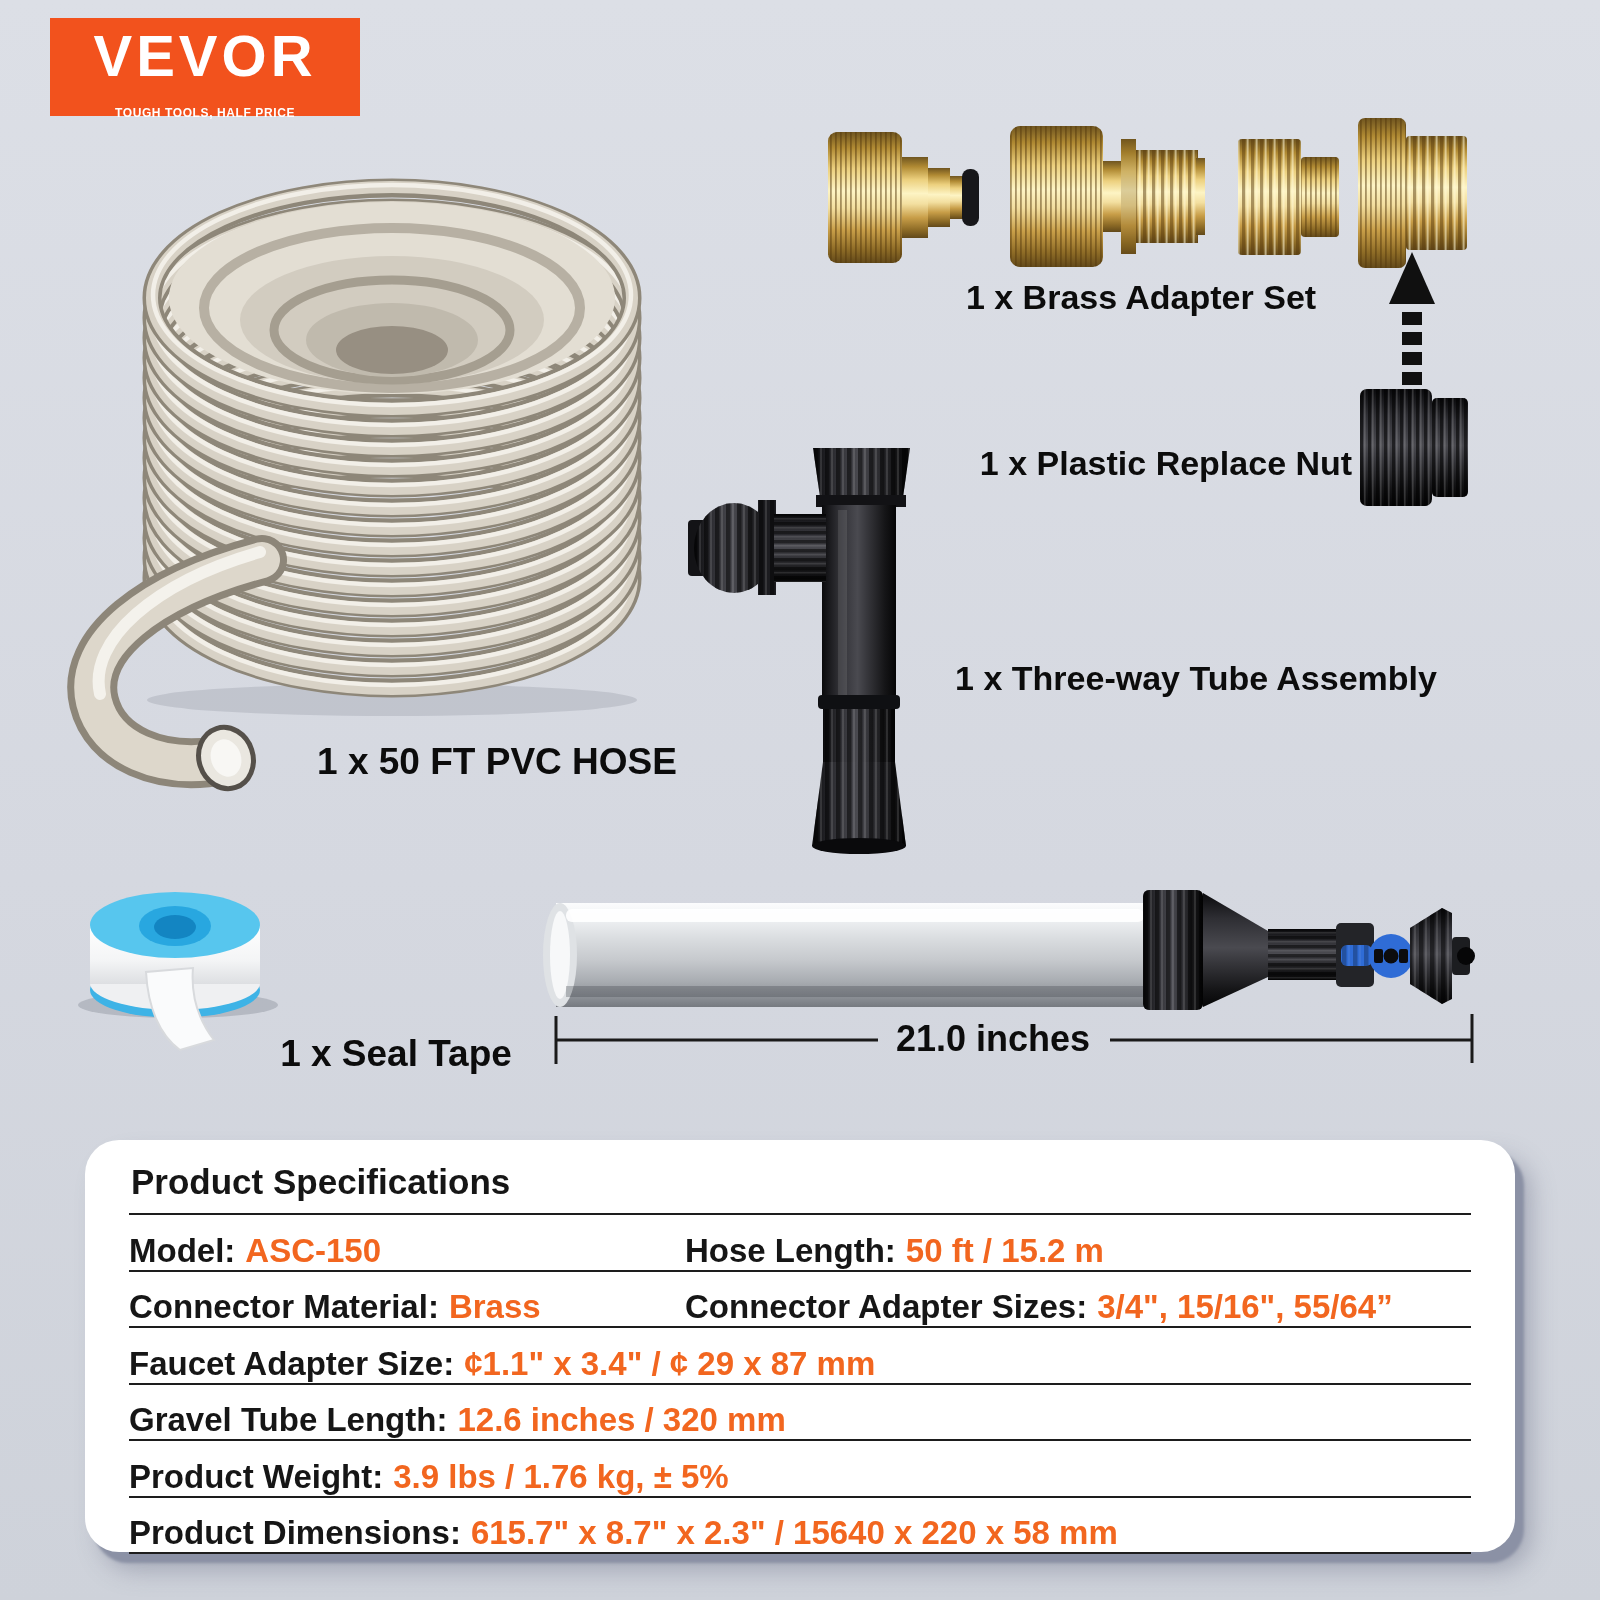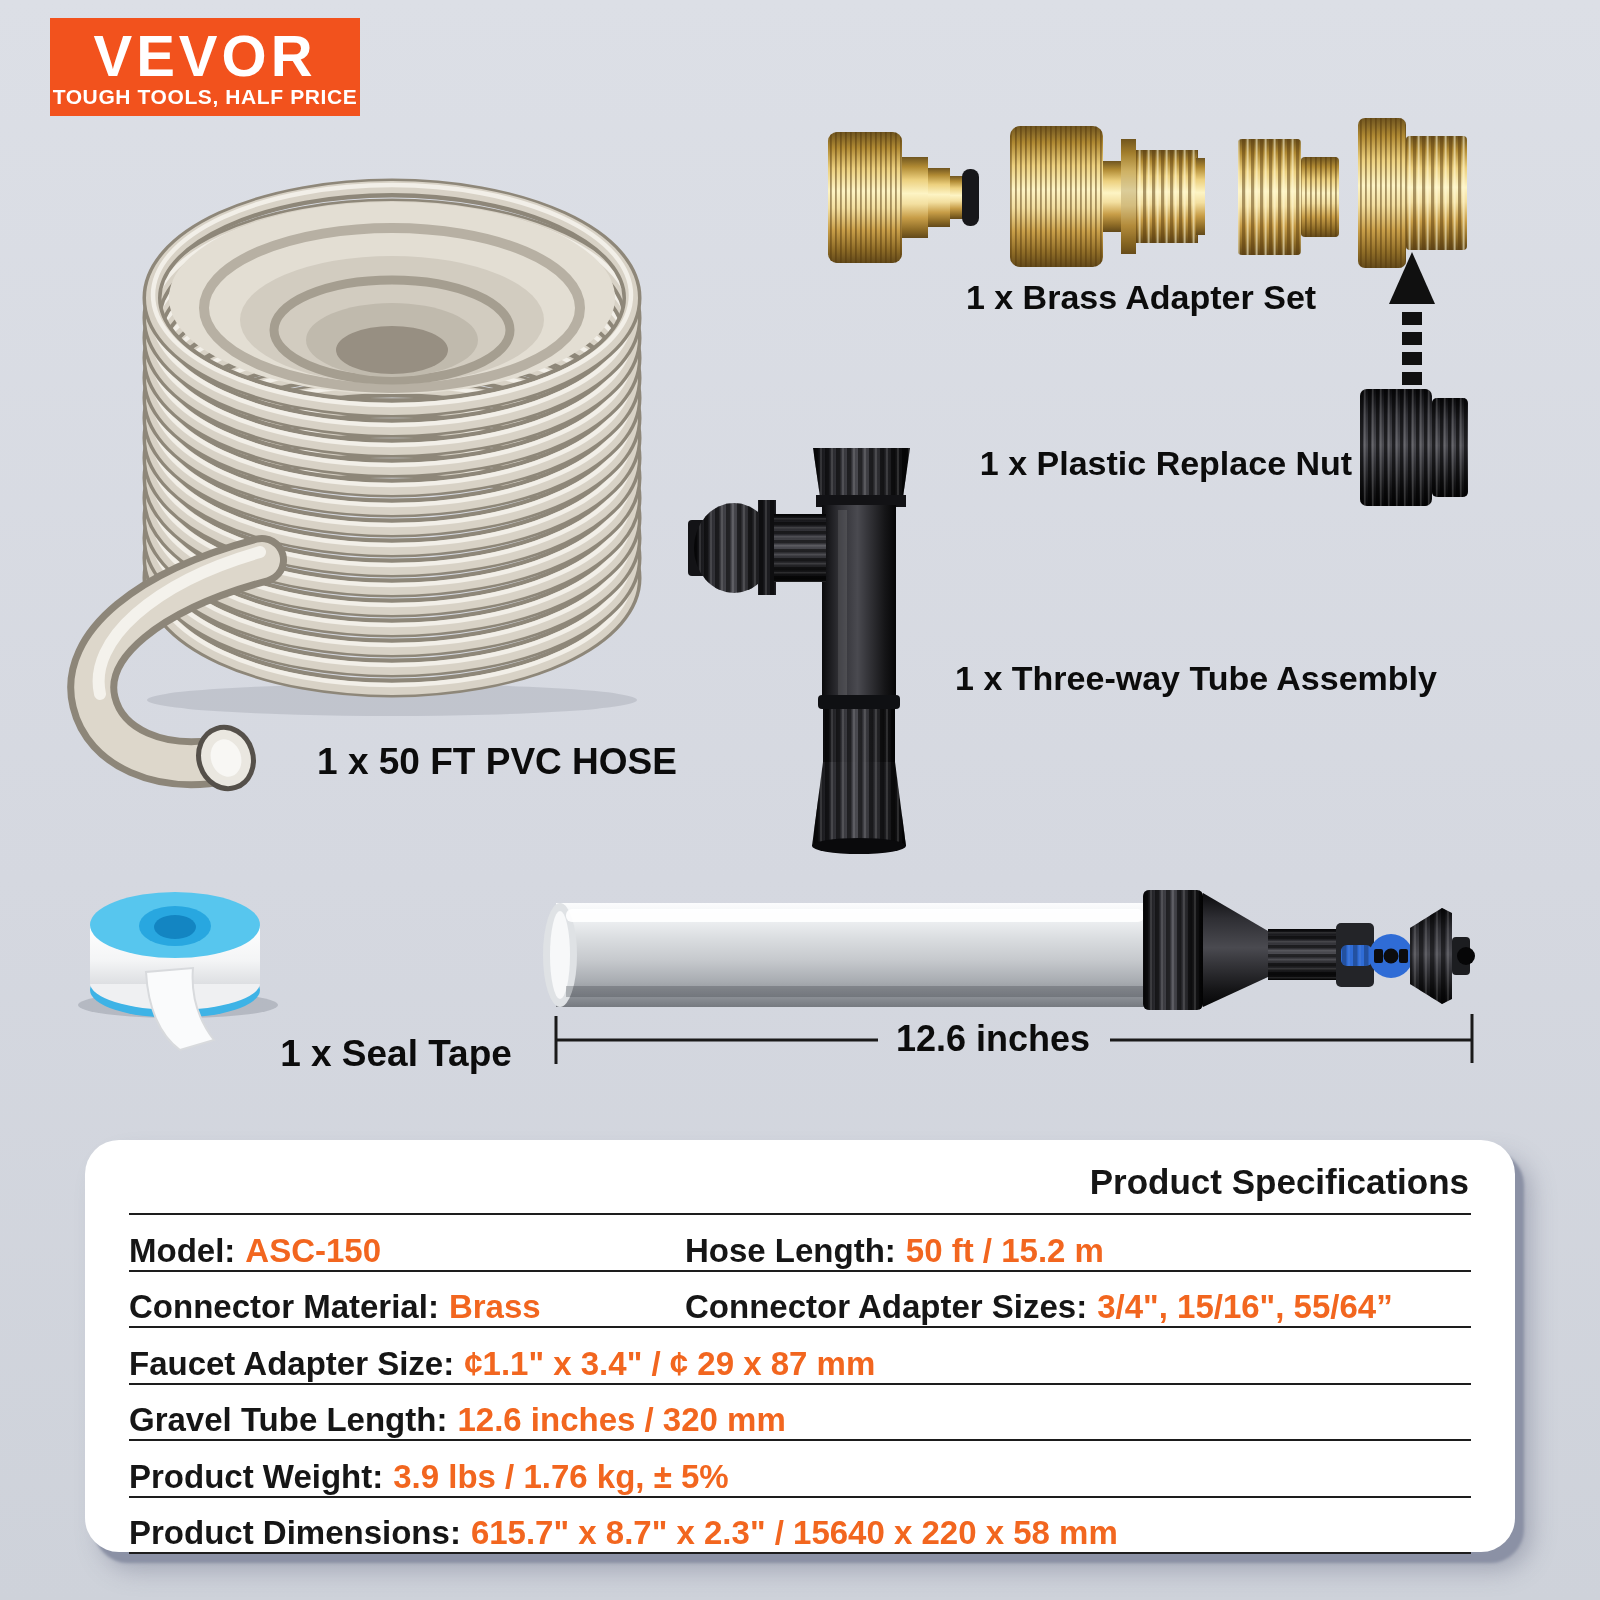--- a/index.html
+++ b/index.html
@@ -7,21 +7,21 @@
     position:relative; width:1600px; height:1600px; overflow:hidden;
     background:linear-gradient(180deg,#dcdfe6 0%,#d5d8e0 55%,#ced2da 100%);
     font-family:"Liberation Sans", sans-serif;
   }
   
   .logo {
     position:absolute; left:50px; top:18px; width:310px; height:98px;
     background:#f2521d; color:#ffffff; text-align:center;
   }
   .logo-name { font-size:58px; font-weight:700; letter-spacing:4px; line-height:1; margin-top:9px; }
-  .logo-tagline { font-size:21px; font-weight:700; letter-spacing:0.6px; margin-top:0; }
+  .logo-tagline { font-size:12px; font-weight:700; letter-spacing:0.6px; margin-top:21px; }
   
   svg.art { position:absolute; left:0; top:0; }
   
   .callout {
     position:absolute; transform:translate(-50%,-50%);
     font-weight:700; color:#0c0c0c; white-space:nowrap; font-size:34px;
   }
   #label-hose     { left:497px;  top:762px;  font-size:37px;text-align:center; }
   #label-brass    { left:1141px; top:297px; }
   #label-nut      { left:1166px; top:430px;margin-top:33px; }
@@ -30,21 +30,21 @@
   #label-inches   { left:993px;  top:1039px; font-size:36px; }
   
   .spec-panel {
     position:absolute; left:85px; top:1140px; width:1430px; height:412px;
     background:#ffffff; border-radius:34px; box-sizing:border-box;
     padding:14px 44px 0 44px;
     box-shadow:9px 11px 3px #8b91a5, 16px 18px 24px rgba(110,116,138,0.45);
   }
   .spec-title {
     font-size:35px; font-weight:700; color:#161616;
-    padding:8px 2px 11px 2px; border-bottom:2.5px solid #1d1d1d;text-align:right;
+    padding:8px 2px 11px 2px; border-bottom:2.5px solid #1d1d1d;
   }
   .spec-row {
     display:flex; align-items:flex-end; height:54.5px;
     border-bottom:2.5px solid #1d1d1d;
     font-size:33px; font-weight:700; color:#161616; white-space:nowrap;
   }
   .spec-cell.left  { width:556px; flex:none; }
   .spec-cell.wide  { flex:1; }
   .spec-value { color:#f2661f; margin-left:10px; }
   .spec-label { color:#161616; }
@@ -261,21 +261,21 @@
   <div class="logo">
     <div class="logo-name">VEVOR</div>
     <div class="logo-tagline">TOUGH TOOLS, HALF PRICE</div>
   </div>
 
   <div class="callout" id="label-hose">1 x 50 FT PVC HOSE</div>
   <div class="callout" id="label-brass">1 x Brass Adapter Set</div>
   <div class="callout" id="label-nut">1 x Plastic Replace Nut</div>
   <div class="callout" id="label-threeway">1 x Three-way Tube Assembly</div>
   <div class="callout" id="label-sealtape">1 x Seal Tape</div>
-  <div class="callout" id="label-inches">12.6 inches</div>
+  <div class="callout" id="label-inches">21.0 inches</div>
 
   <div class="spec-panel">
     <div class="spec-title">Product Specifications</div>
 
     <div class="spec-row">
       <div class="spec-cell left">
         <span class="spec-label">Model:</span><span class="spec-value">ASC-150</span>
       </div>
       <div class="spec-cell wide">
         <span class="spec-label">Hose Length:</span><span class="spec-value">50 ft / 15.2 m</span>

